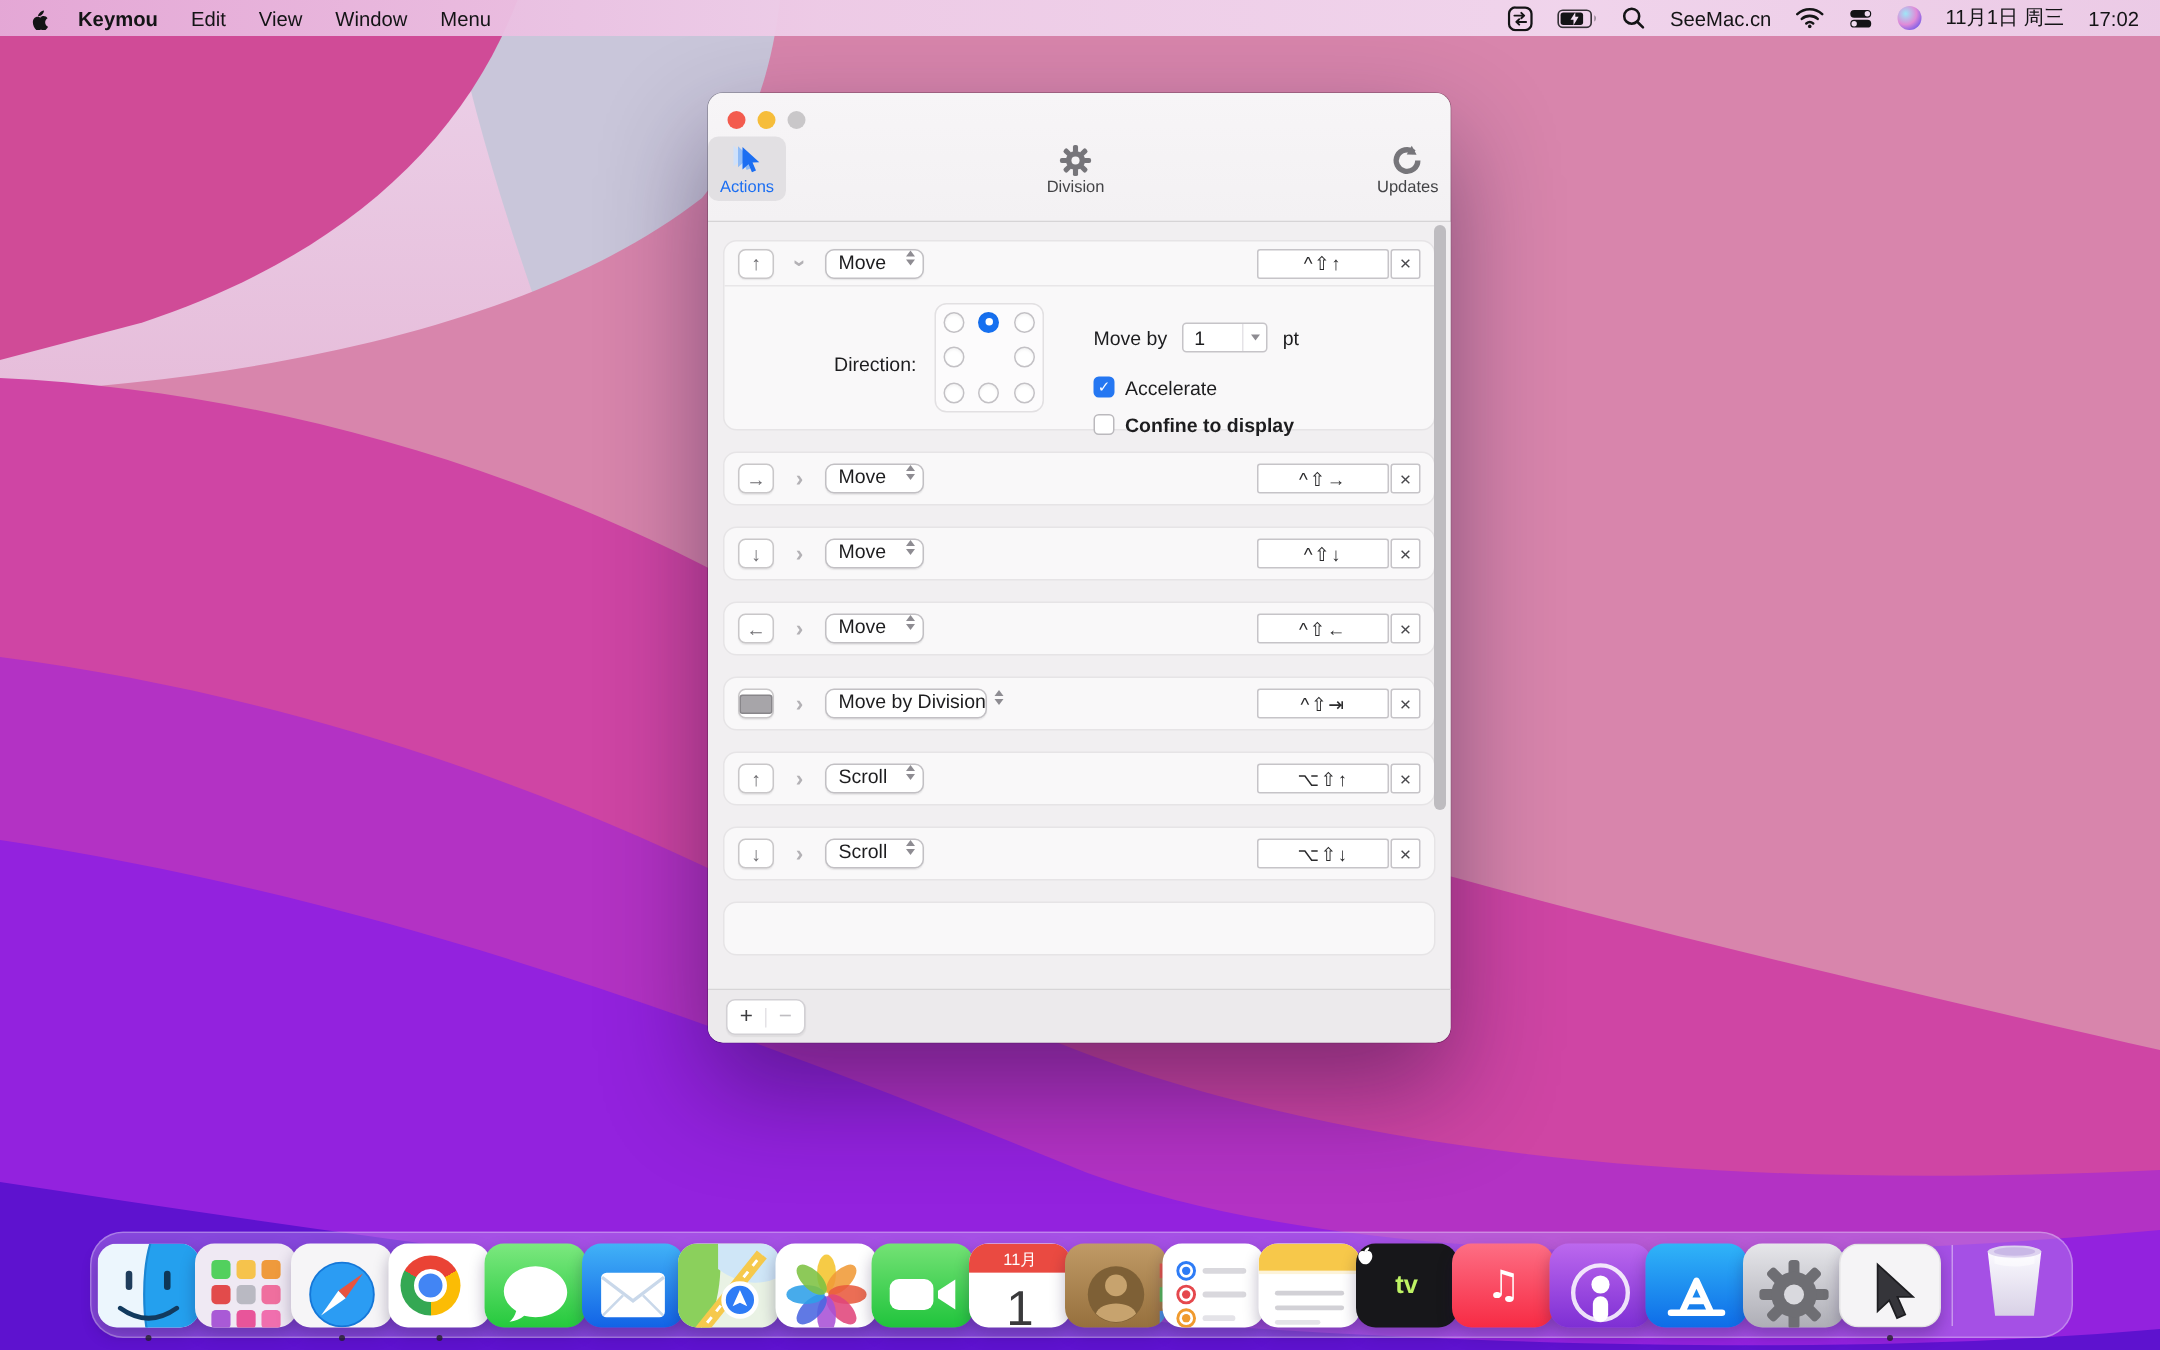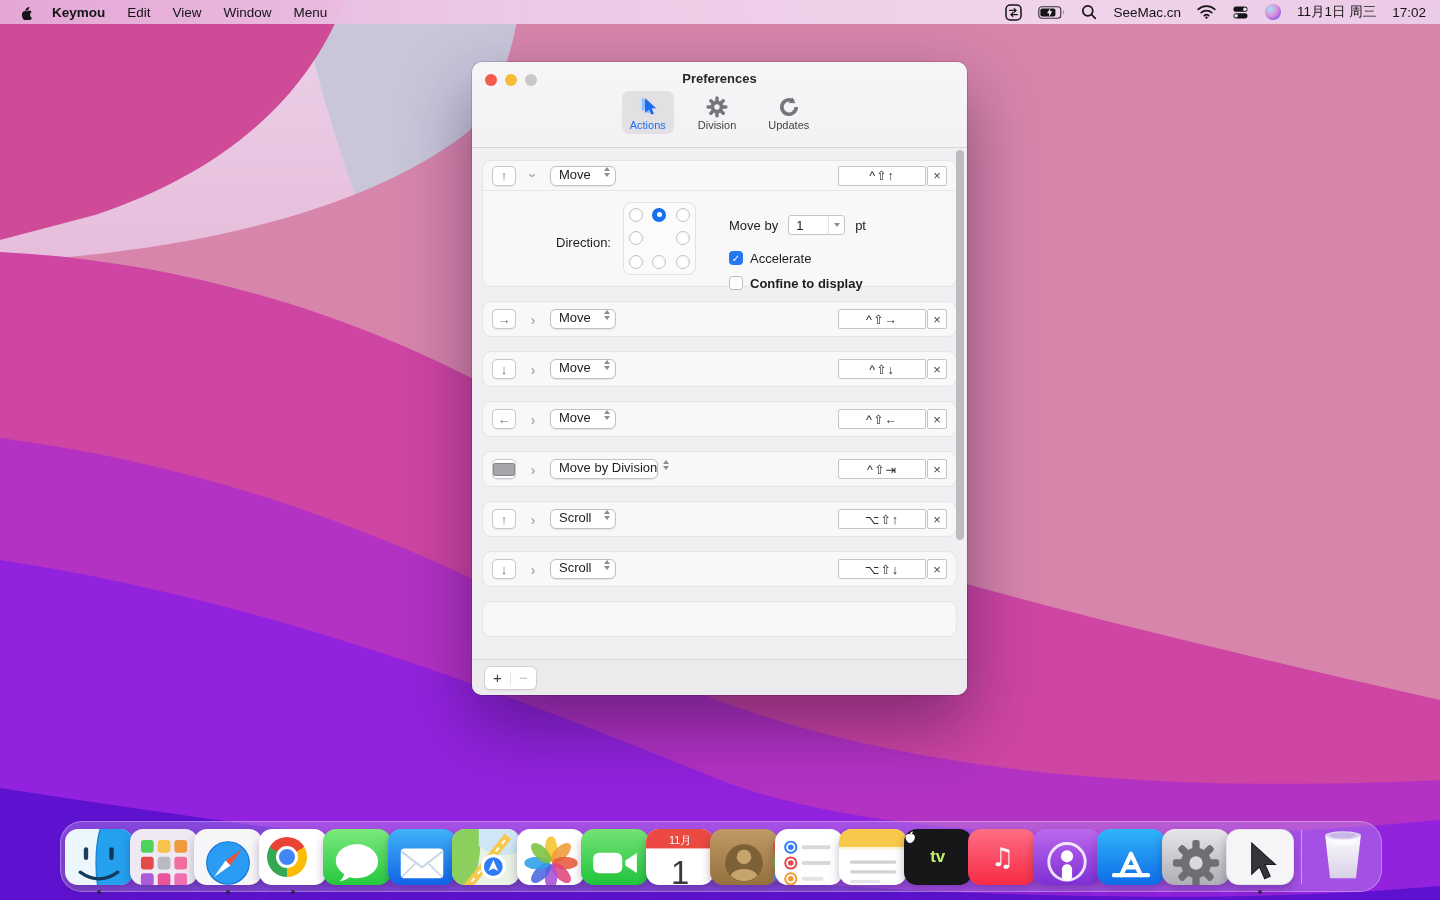--- a/index.html
+++ b/index.html
@@ -29,21 +29,21 @@
   .win-header{position:absolute;left:0;right:0;top:0;height:85px;
     background:linear-gradient(#f7f5f7,#f3f1f3);
     border-bottom:1px solid #d6d4d6;border-radius:10px 10px 0 0;}
   .lights{position:absolute;left:13px;top:12px;display:flex;gap:8px;}
   .light{width:12px;height:12px;border-radius:50%;}
   .light.red{background:#f35b4e;}
   .light.yellow{background:#f6bd3a;}
   .light.gray{background:#c9c7c9;}
   .win-title{position:absolute;top:9px;left:0;right:0;text-align:center;
     font-size:13px;font-weight:700;color:#262628;}
-  .tabs{position:absolute;top:29px;left:0;right:0;display:flex;justify-content:center;gap:16px;}
+  .tabs{position:absolute;top:29px;left:0;right:0;display:flex;justify-content:space-between;gap:0;}
   .tab{display:flex;flex-direction:column;align-items:center;gap:1px;
     padding:4px 8px 3px;border-radius:7px;}
   .tab.sel{background:#e2e0e3;}
   .tab-ic{height:23px;display:flex;align-items:center;}
   .tab-label{font-size:11px;color:#434346;}
   .tab.sel .tab-label{color:#1b6ef2;}
   
   .win-content{position:absolute;top:86px;left:0;right:0;height:512px;
     overflow:hidden;padding:12px 10px 0;box-sizing:border-box;background:#f1eff1;}
   .action-row{background:#f9f8f9;border:1px solid #e6e4e6;border-radius:9px;margin-bottom:14px;}
@@ -222,21 +222,20 @@
   </div>
 </div>
 
 <div class="window">
   <div class="win-header">
     <div class="lights">
       <span class="light red"></span>
       <span class="light yellow"></span>
       <span class="light gray"></span>
     </div>
-    <div class="win-title">Preferences</div>
     <div class="tabs">
         <div class="tab sel">
           <span class="tab-ic">
             <svg width="22" height="22" viewBox="0 0 22 22">
               <path d="M2 1 2 15 5.6 11.8 7.8 16.9 10.2 15.8 8 10.8 12.2 10.6Z" fill="#cfe1fa"></path>
               <path d="M5 1.5 5 15.5 8.6 12.3 10.8 17.4 13.2 16.3 11 11.3 15.2 11.1Z" fill="#8fbbf6"></path>
               <path d="M8 2 8 17 12 13.5 14.3 18.8 17 17.6 14.7 12.4 19.2 12.2Z" fill="#1b6ef2"></path>
             </svg>
           </span>
           <span class="tab-label">Actions</span>

